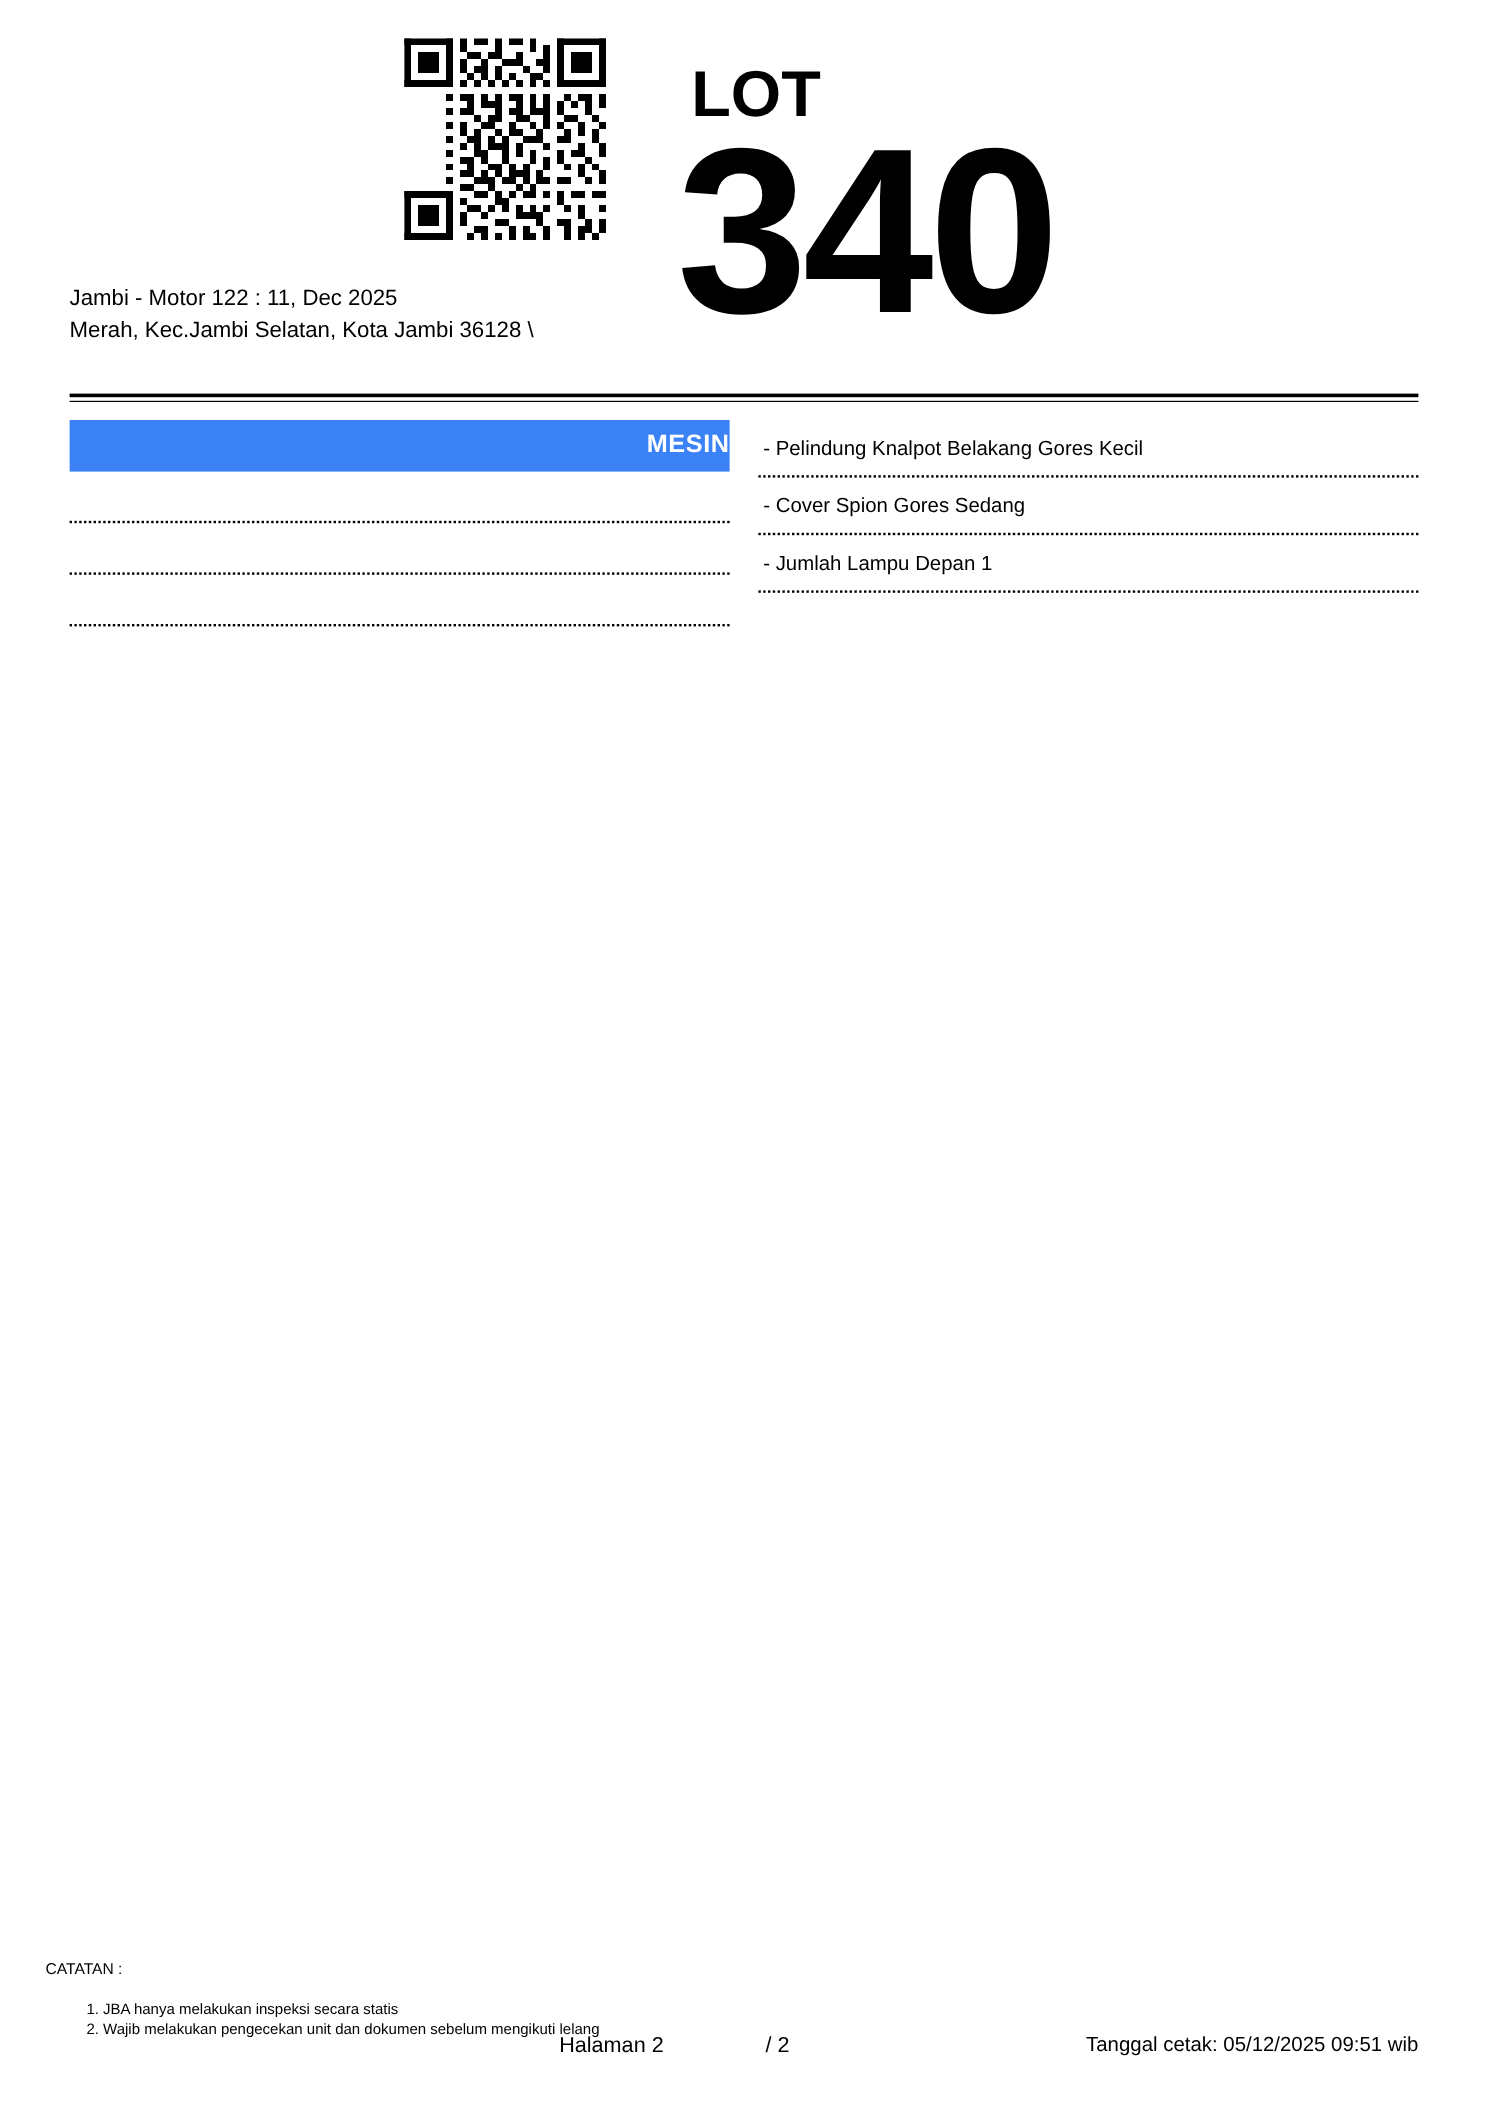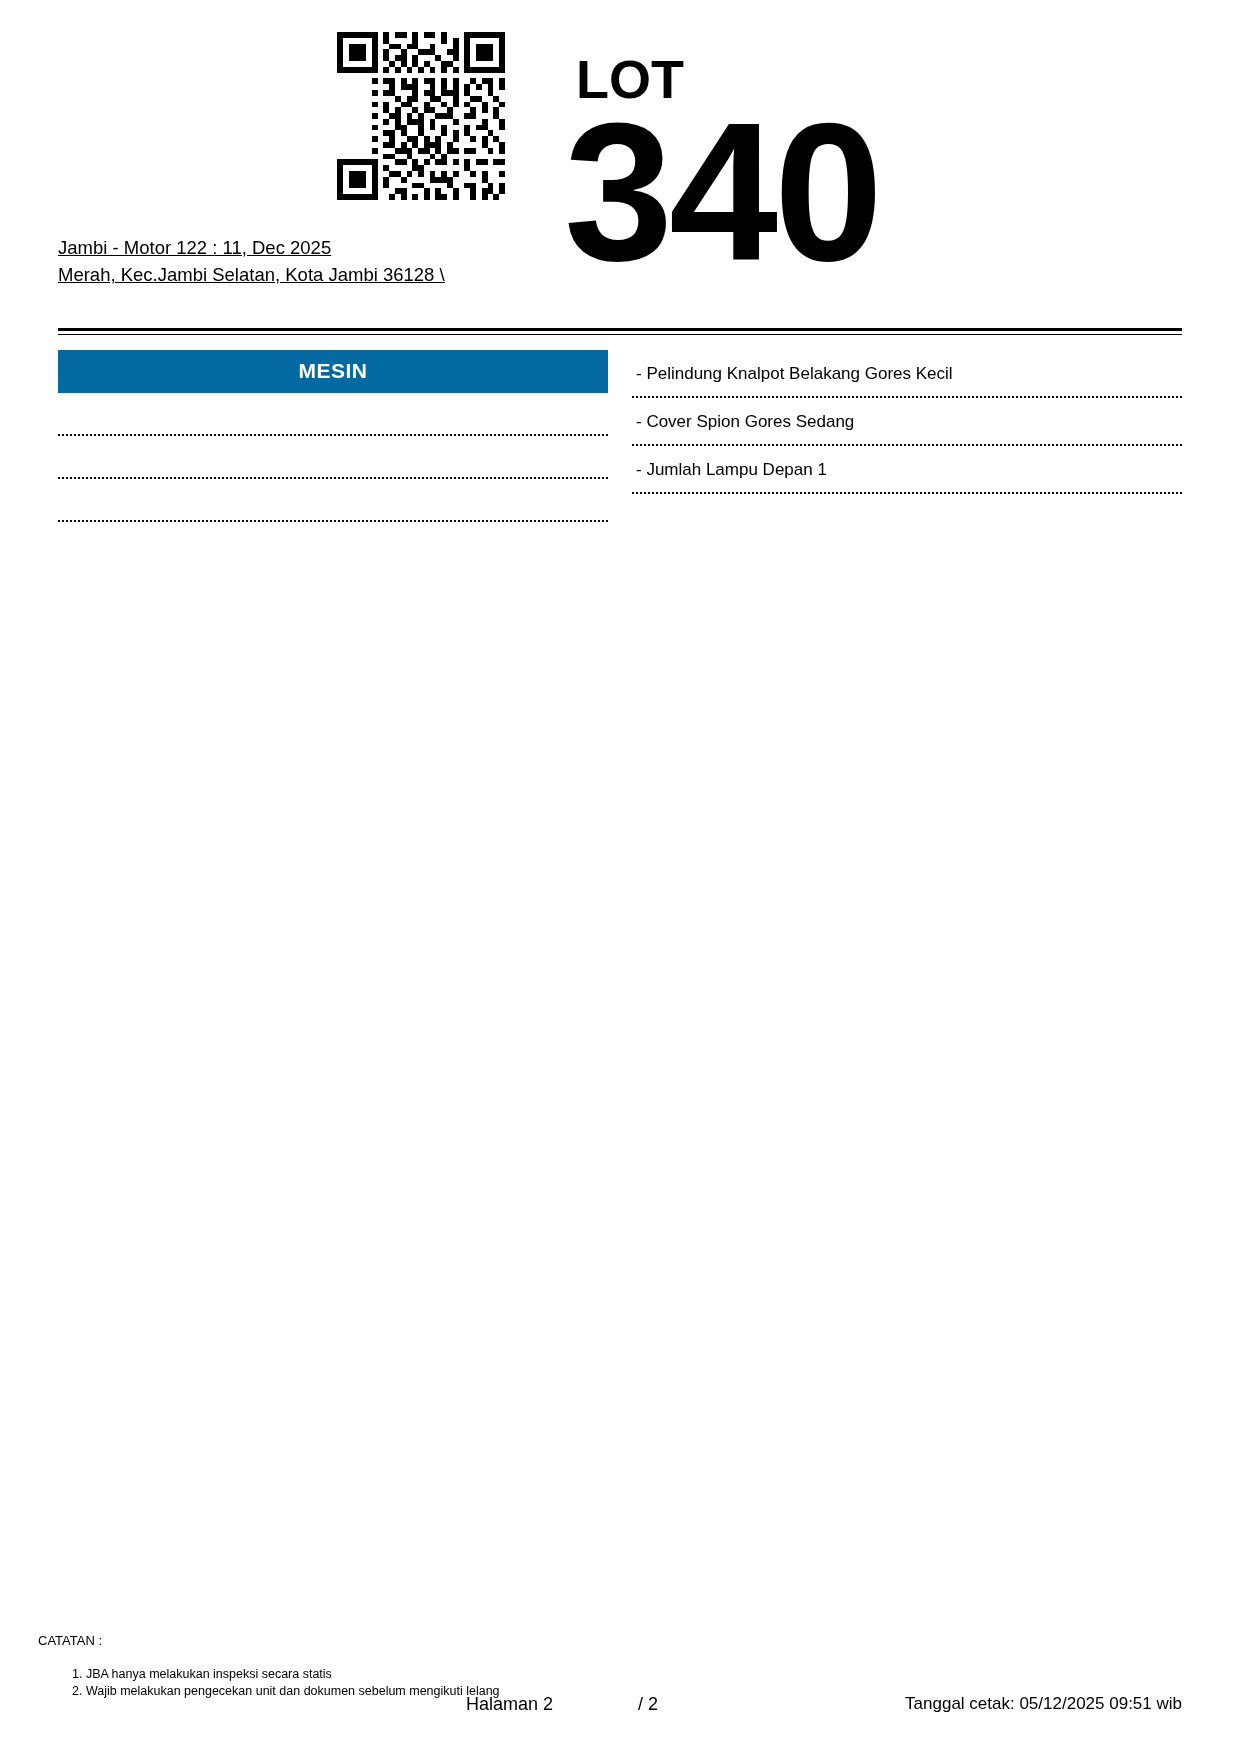--- a/index.html
+++ b/index.html
@@ -64,21 +64,20 @@
     margin-left: 50px;
   }
 
   .auction-info {
     position: absolute;
     left: 0px;
     top: 212px;
     width: 470px;
     font-size: 18.5px;
     line-height: 27px;
-    text-decoration: underline;
   }
 
   .rule-thick {
     position: absolute;
     left: 58px;
     top: 328px;
     width: 1124px;
     height: 3px;
     background: #000;
   }
@@ -97,23 +96,23 @@
     left: 58px;
     top: 350px;
     width: 1124px;
     display: flex;
     justify-content: space-between;
   }
   .col {
     width: 550px;
   }
   .col-head {
-    background: #0369a1;
+    background: #3b82f6;
     color: #fff;
-    text-align: center;
+    text-align: right;
     font-size: 21px;
     font-weight: bold;
     letter-spacing: 0.5px;
     padding: 9px 0 10px 0;
   }
   .rows {
     margin-top: 0px;
   }
   .row {
     font-size: 17px;

